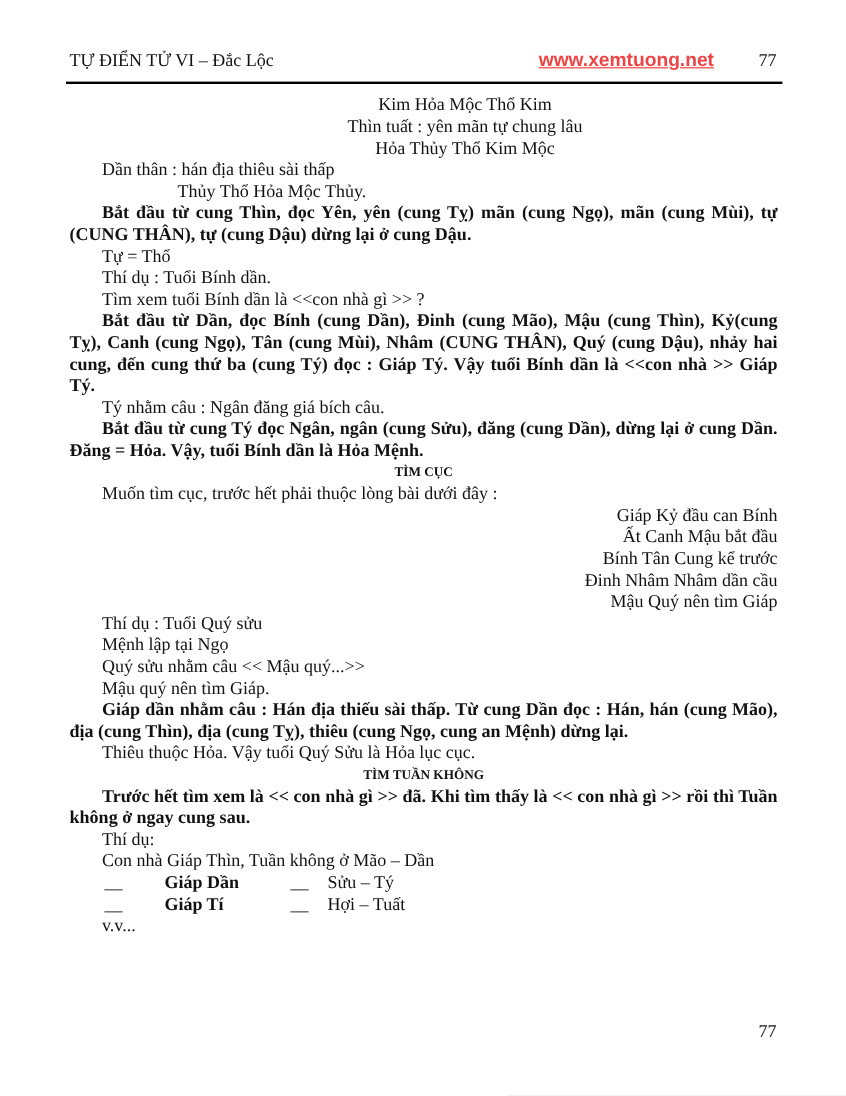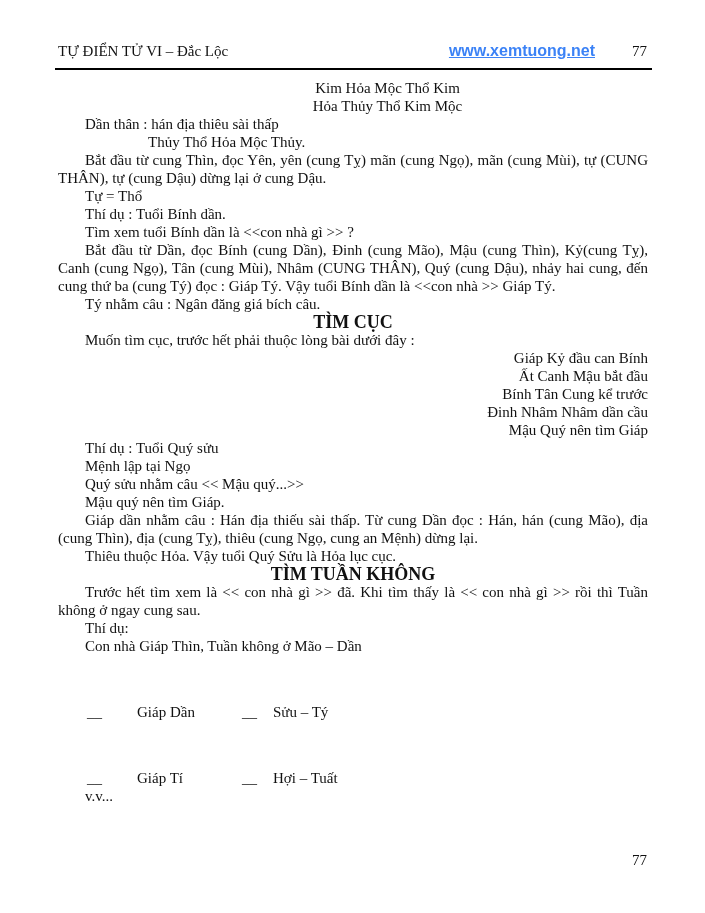--- a/index.html
+++ b/index.html
@@ -44,62 +44,65 @@
   }
   .line{white-space:pre-wrap;}
   .line.i1{padding-left:27px;}
   .line.i2{padding-left:69px;text-align:center;}
   .line.i3{padding-left:90px;}
   .line.i4{padding-left:80px;text-align:right;}
   .para{
     margin:0;
     text-align:justify;
     text-indent:27px;
+    font-weight:bold;
   }
   .heading{
     text-align:center;
     font-weight:bold;
-    font-size:18px;
+    font-size:11px;
   }
-  .row{position:relative;height:18px;margin-top:48px;}
+  .row{position:relative;height:18px;}
   .row span{position:absolute;top:0;white-space:nowrap;}
   .row .c0{left:29px;}
-  .row .c1{left:79px;}
+  .row .c1{left:79px;font-weight:bold;}
   .row .c2{left:184px;}
   .row .c3{left:215px;}
   .footer-page{
     position:absolute;
     top:851px;right:58px;
     font-size:15px;
   }
 </style>
 </head>
 <body>
 
 <div class="page">
 
   <div class="header">
     <span class="header-title">TỰ ĐIỂN TỬ VI – Đắc Lộc</span>
-    <span class="header-link" style="color: #3b82f6; text-align: right;">www.xemtuong.net</span>
+    <span class="header-link" style="color: #ef4444; text-align: right;">www.xemtuong.net</span>
     <span class="header-page">77</span>
   </div>
 
   <hr class="header-rule">
 
   <div class="content">
       <div class="line i2">Kim Hỏa Mộc Thổ Kim</div>
+      <div class="line i2">Thìn tuất : yên mãn tự chung lâu</div>
       <div class="line i2">Hỏa Thủy Thổ Kim Mộc</div>
       <div class="line i1">Dần thân : hán địa thiêu sài thấp</div>
       <div class="line i3">Thủy Thổ Hỏa Mộc Thủy.</div>
       <div class="para">Bắt đầu từ cung Thìn, đọc Yên, yên (cung Tỵ) mãn (cung Ngọ), mãn (cung Mùi), tự (CUNG THÂN), tự (cung Dậu) dừng lại ở cung Dậu.</div>
       <div class="line i1">Tự = Thổ</div>
       <div class="line i1">Thí dụ : Tuổi Bính dần.</div>
       <div class="line i1">Tìm xem tuổi Bính dần là &lt;&lt;con nhà gì &gt;&gt; ?</div>
       <div class="para">Bắt đầu từ Dần, đọc Bính (cung Dần), Đinh (cung Mão), Mậu (cung Thìn), Kỷ(cung Tỵ), Canh (cung Ngọ), Tân (cung Mùi), Nhâm (CUNG THÂN), Quý (cung Dậu), nhảy hai cung, đến cung thứ ba (cung Tý) đọc : Giáp Tý. Vậy tuổi Bính dần là &lt;&lt;con nhà &gt;&gt; Giáp Tý.</div>
       <div class="line i1">Tý nhằm câu : Ngân đăng giá bích câu.</div>
+      <div class="para">Bắt đầu từ cung Tý đọc Ngân, ngân (cung Sửu), đăng (cung Dần), dừng lại ở cung Dần. Đăng = Hỏa. Vậy, tuổi Bính dần là Hỏa Mệnh.</div>
       <div class="heading">TÌM CỤC</div>
       <div class="line i1">Muốn tìm cục, trước hết phải thuộc lòng bài dưới đây :</div>
       <div class="line i4">Giáp Kỷ đầu can Bính</div>
       <div class="line i4">Ất Canh Mậu bắt đầu</div>
       <div class="line i4">Bính Tân Cung kể trước</div>
       <div class="line i4">Đinh Nhâm Nhâm dần cầu</div>
       <div class="line i4">Mậu Quý nên tìm Giáp</div>
       <div class="line i1">Thí dụ : Tuổi Quý sửu</div>
       <div class="line i1">Mệnh lập tại Ngọ</div>
       <div class="line i1">Quý sửu nhằm câu &lt;&lt; Mậu quý...&gt;&gt;</div>

